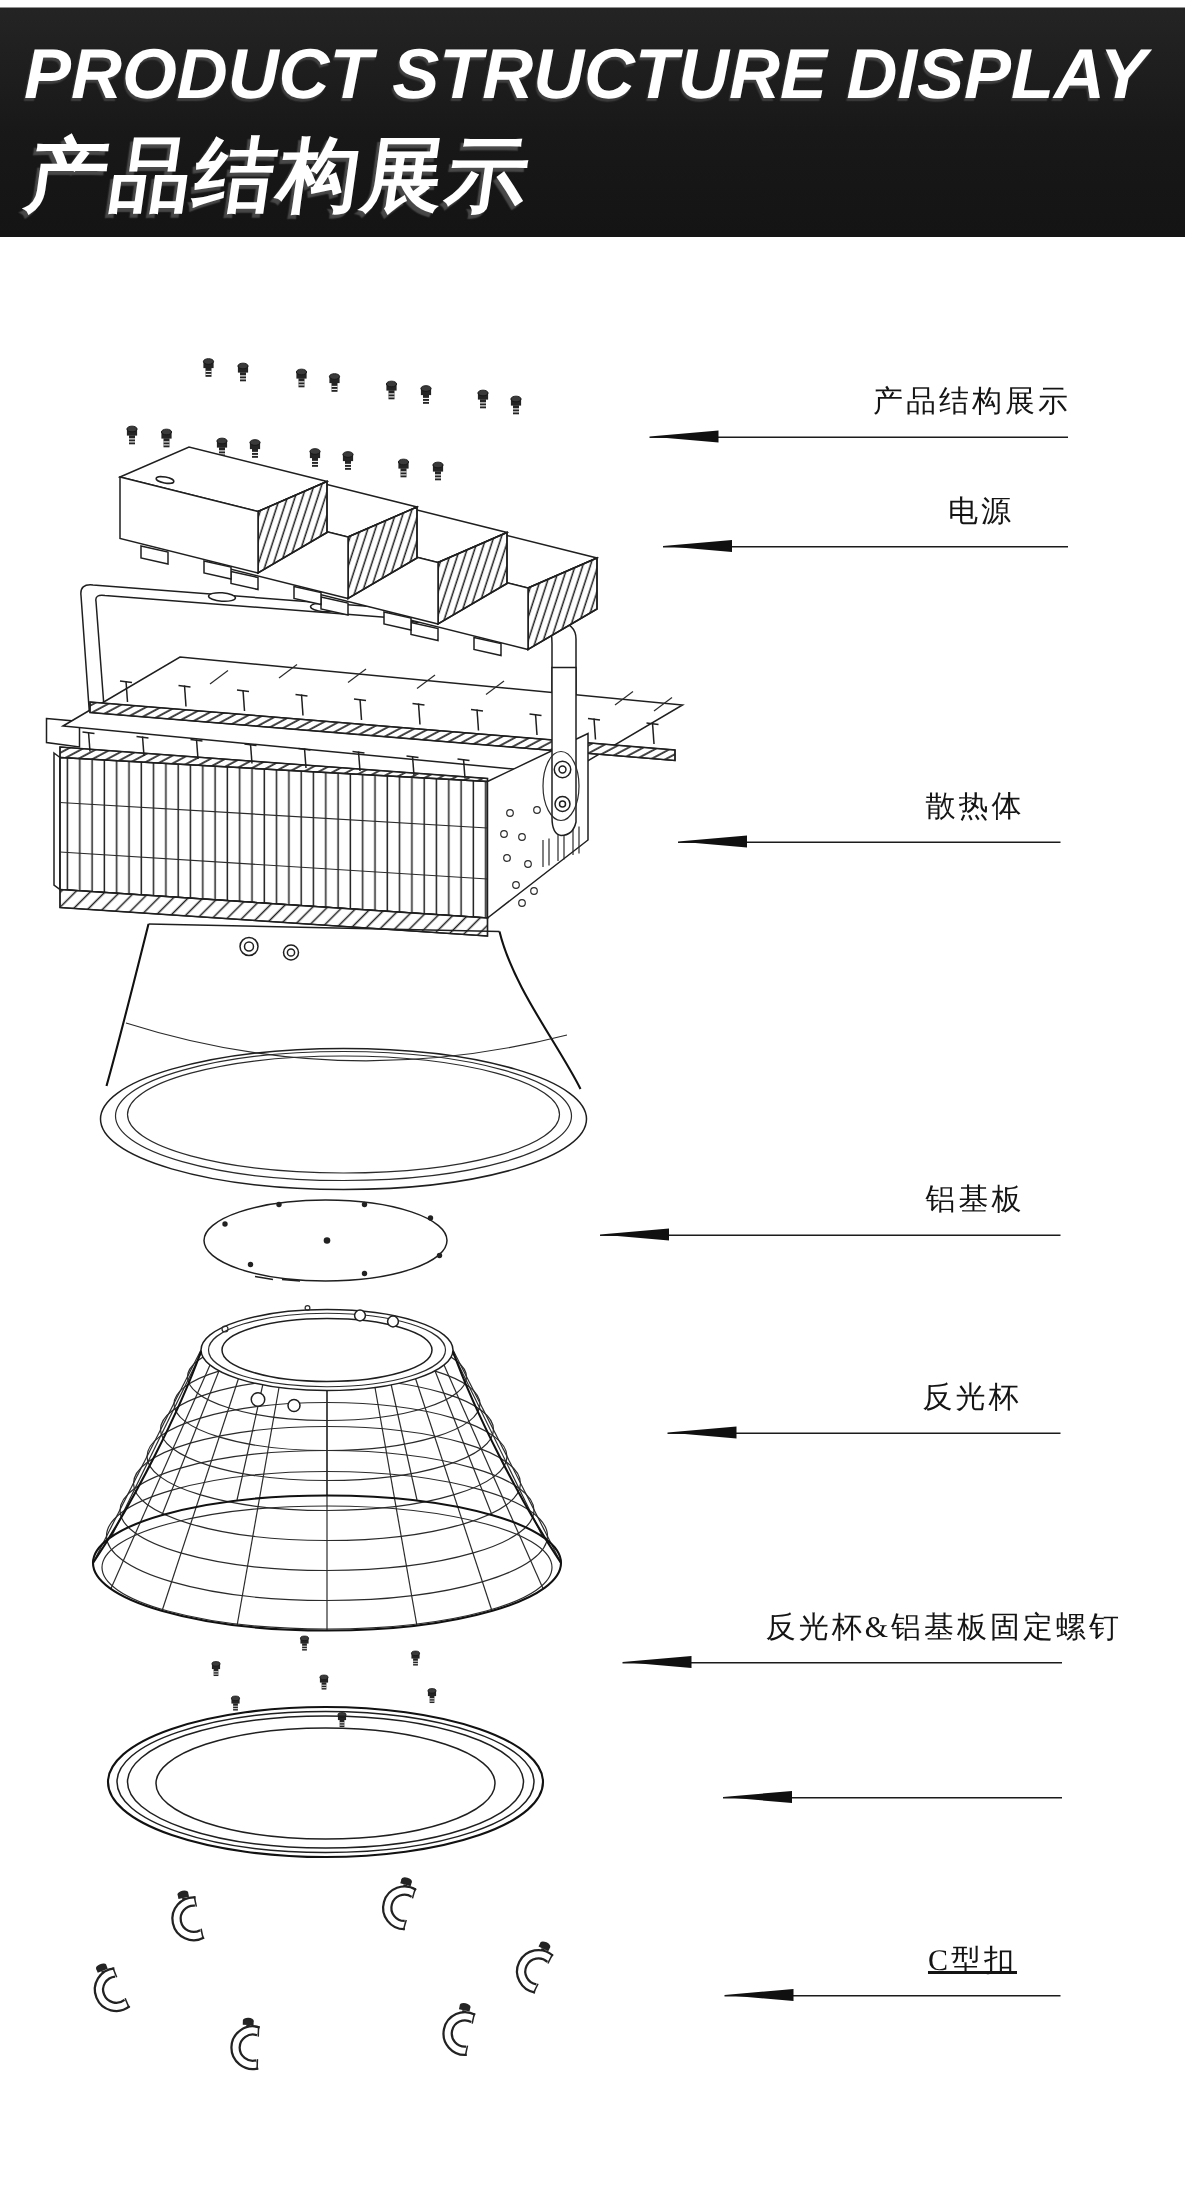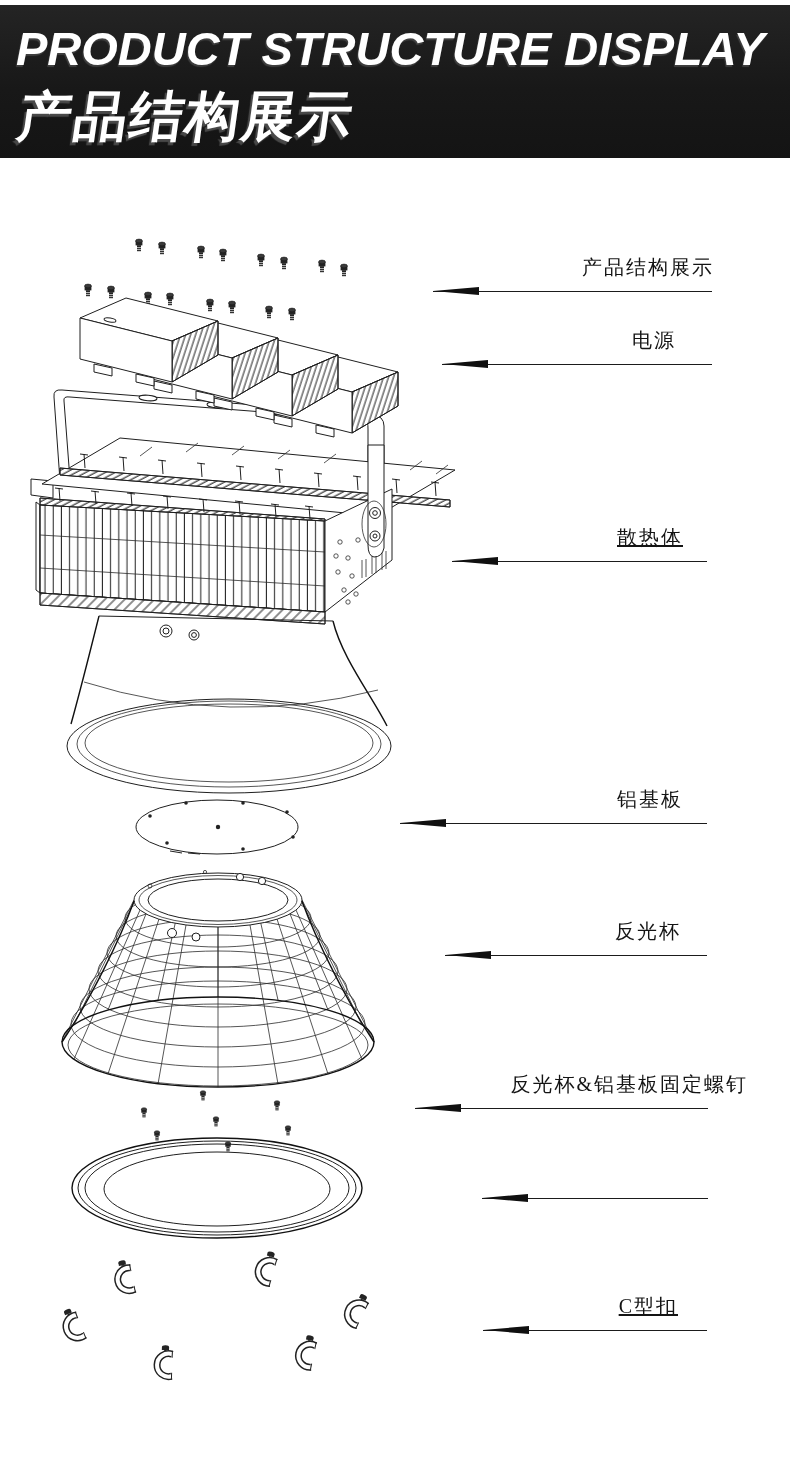--- a/index.html
+++ b/index.html
@@ -324,21 +324,21 @@
 
 <div class="anno" style="left:433px;top:246px;width:279px;">
   <span class="t" style="right:-2px;">产品结构展示</span>
   <div class="l"></div>
 </div>
 <div class="anno" style="left:442px;top:319px;width:270px;">
   <span class="t" style="right:36px;">电源</span>
   <div class="l"></div>
 </div>
 <div class="anno" style="left:452px;top:516px;width:255px;">
-  <span class="t" style="right:24px;text-decoration:underline;">散热体</span>
+  <span class="t" style="right:24px;">散热体</span>
   <div class="l"></div>
 </div>
 <div class="anno" style="left:400px;top:778px;width:307px;">
   <span class="t" style="right:24px;margin-left:17px;">铝基板</span>
   <div class="l"></div>
 </div>
 <div class="anno" style="left:445px;top:910px;width:262px;">
   <span class="t" style="right:26px;">反光杯</span>
   <div class="l"></div>
 </div>

